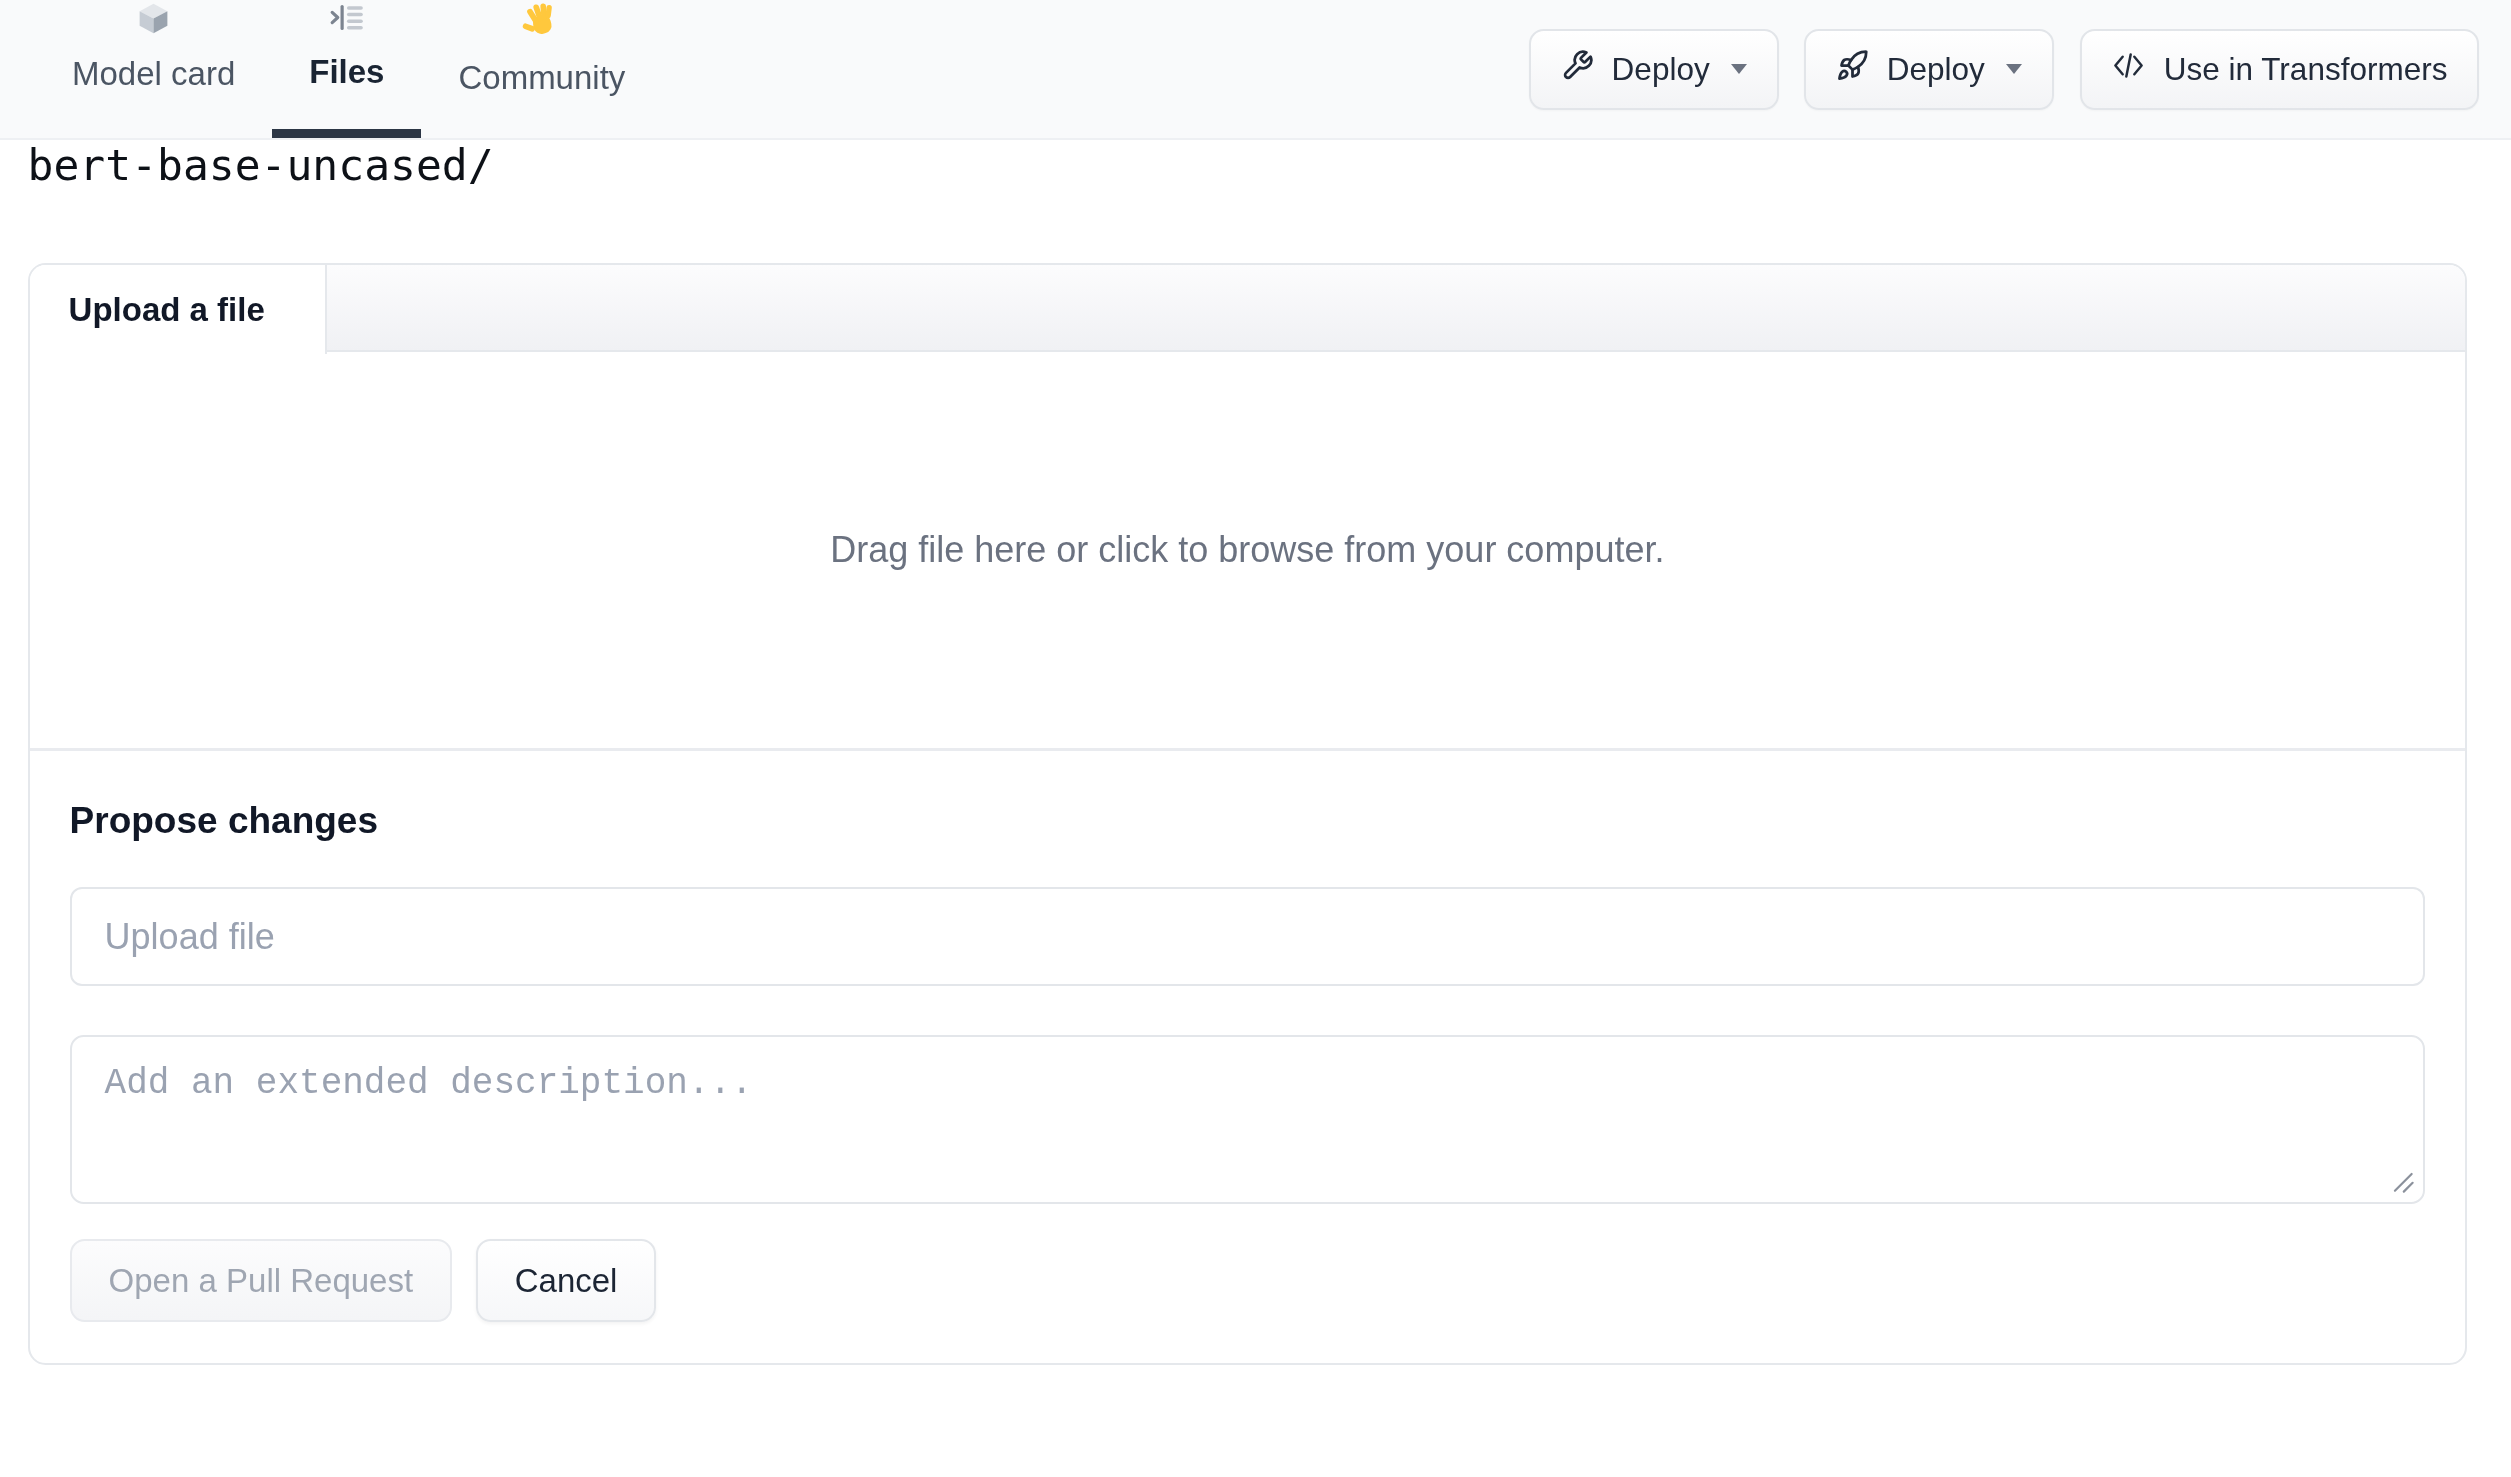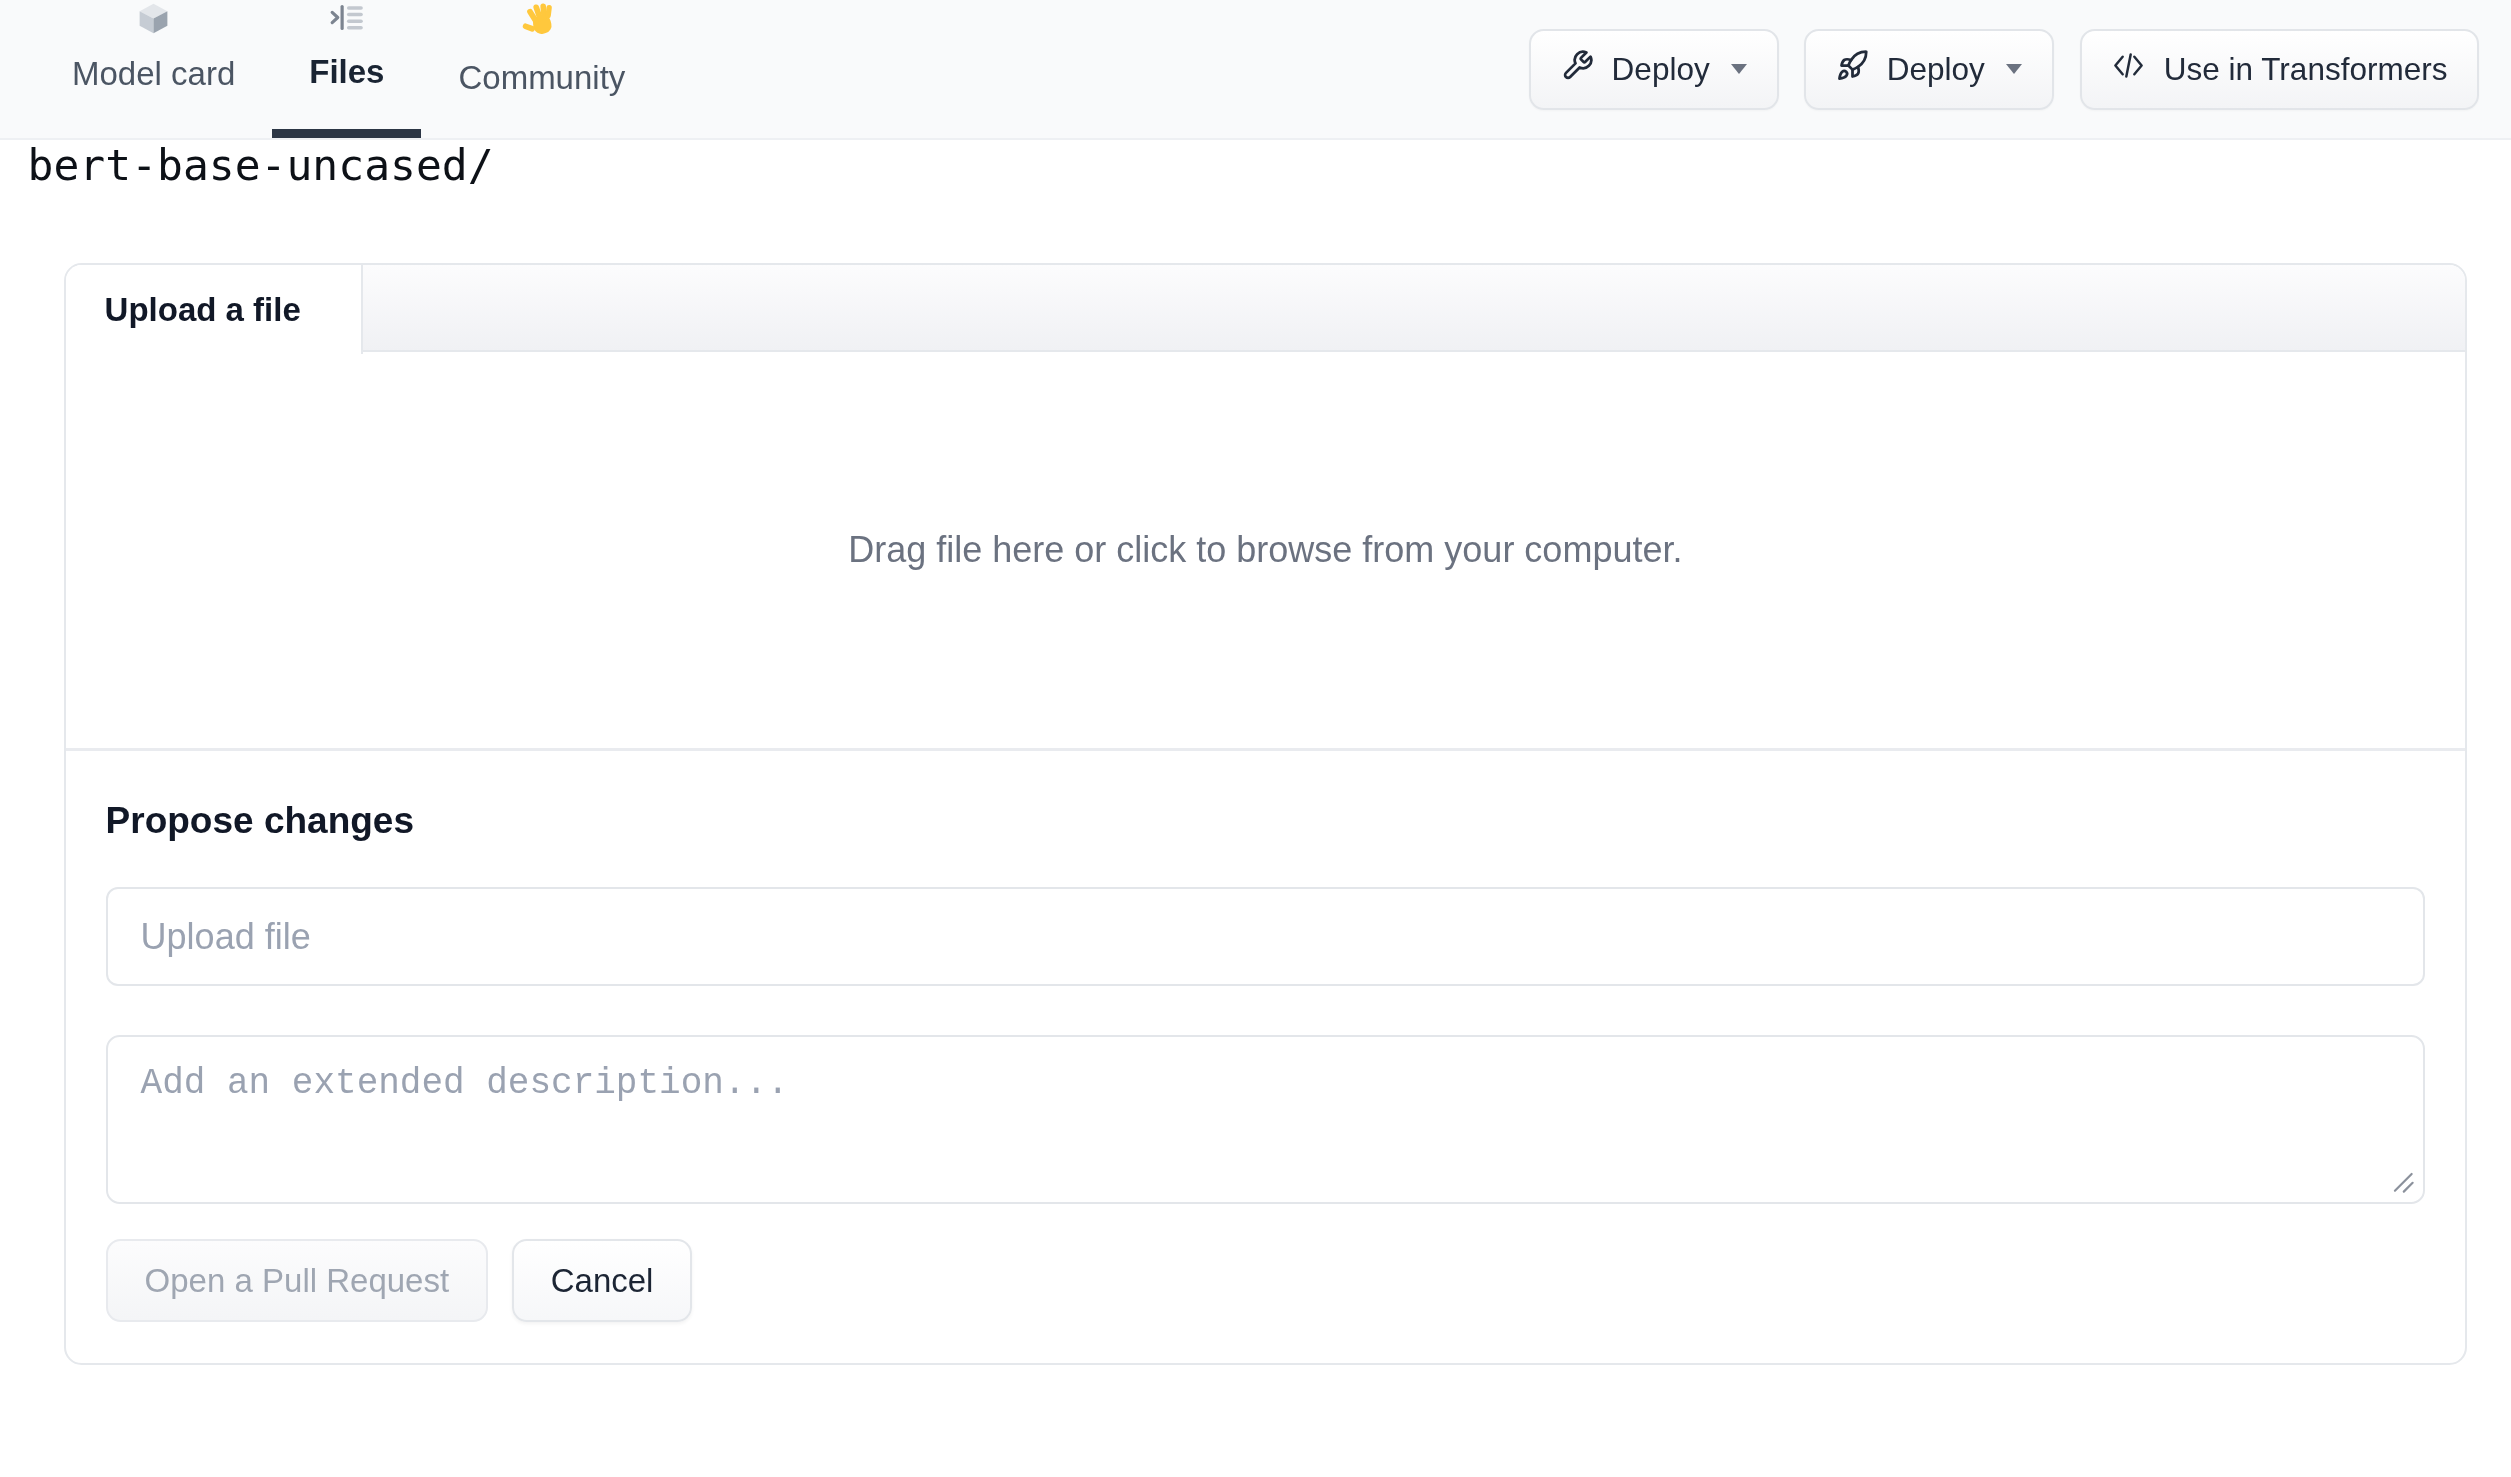--- a/index.html
+++ b/index.html
@@ -71,21 +71,20 @@
     color: #0d1117;
     margin-bottom: 72px;
     cursor: pointer;
   }
 
   
   .panel {
     border: 2px solid #e5e8ec;
     border-radius: 17.7px;
     background: #ffffff;
-    margin-left: 36px;
   }
   .panel-tabs {
     height: 87px;
     background: linear-gradient(180deg, #fcfcfd, #f0f1f4);
     border-bottom: 2px solid #e5e8ec;
     border-radius: 15.8px 15.8px 0 0;
     position: relative;
   }
   .panel-tab {
     position: absolute; left: 0; top: 0;

